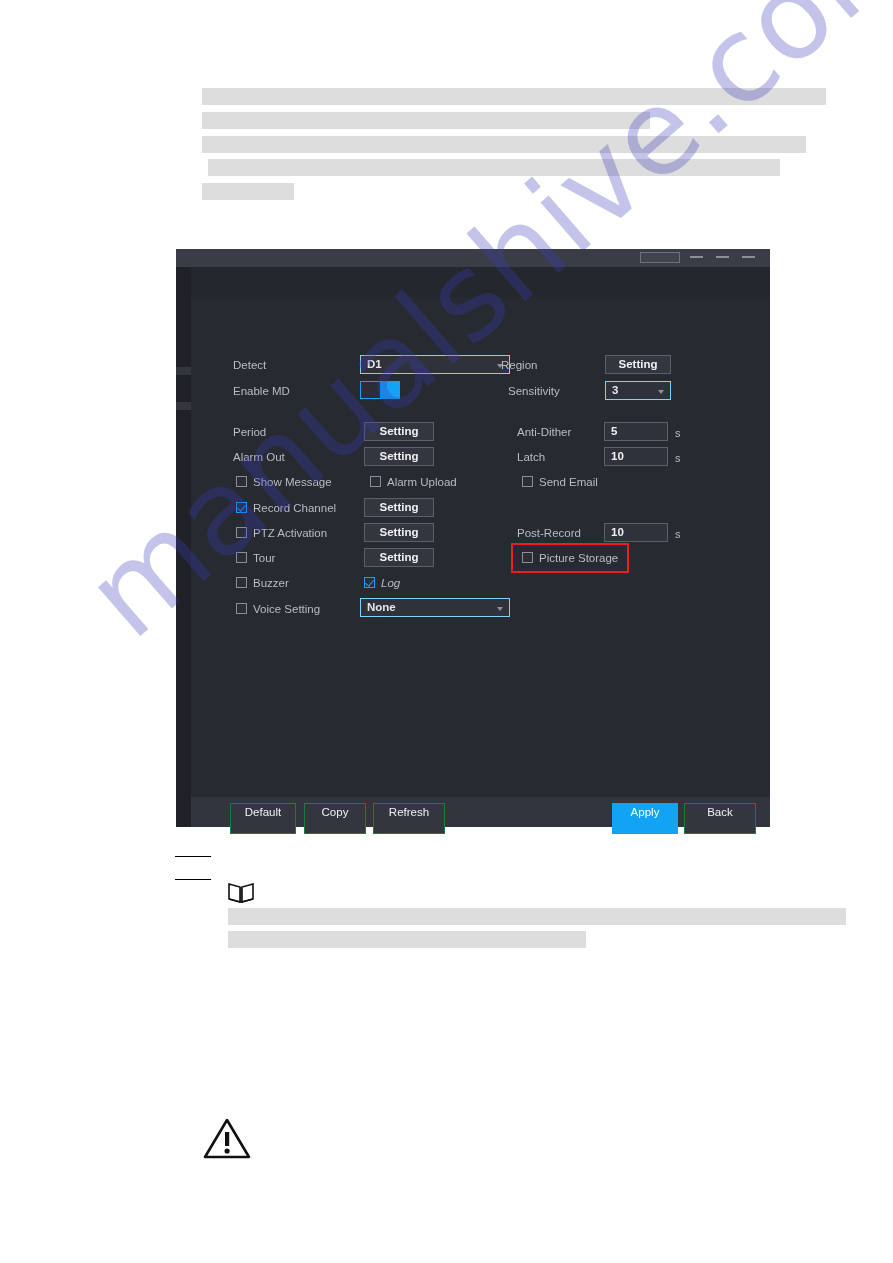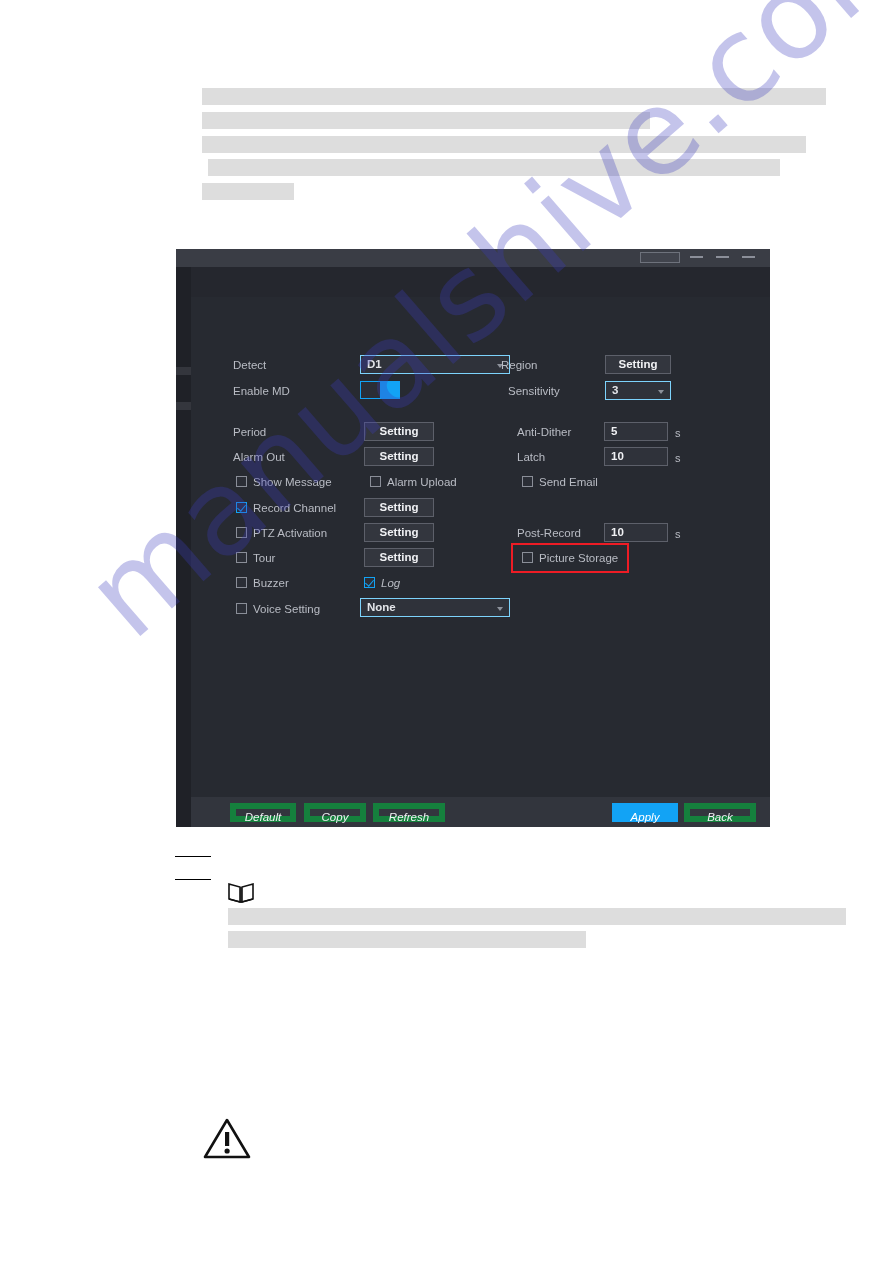--- a/index.html
+++ b/index.html
@@ -185,25 +185,24 @@
     border: 2.5px solid #ee1c25;
     pointer-events: none;
   }
 
   
   .footer {
     position: absolute; left: 15px; right: 0; bottom: 0; height: 30px;
     background: #32353d;
   }
   .fbtn {
-    position: absolute; top: 6px; height: 19px; line-height: 17px;
+    position: absolute; top: 6px; height: 31px; line-height: 17px;
     font-size: 11.5px; text-align: center;
-    background: #33363e; border: 6px solid #15803d; color: #f0f1f4;
-    white-space: nowrap;
-    font-style: italic;
+    background: #33363e; border: 1px solid #15803d; color: #f0f1f4;
+    white-space: nowrap;
   }
   .fbtn.primary { background: #12a3f5; border-color: #12a3f5; color: #ffffff; }
 
   
   .watermark {
     position: absolute;
     left: 60px;
     top: 560px;
     font-size: 118px;
     font-family: "DejaVu Sans", sans-serif;

